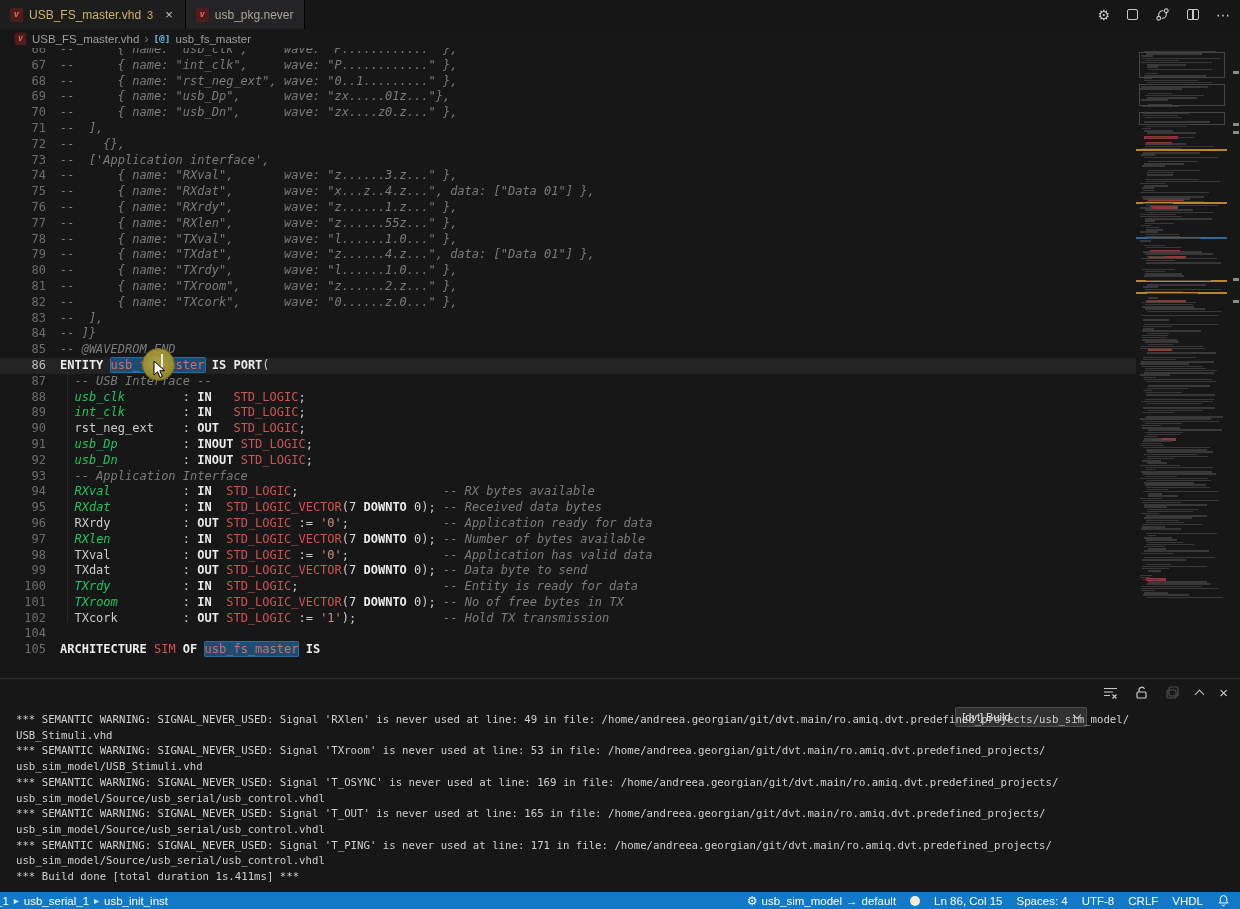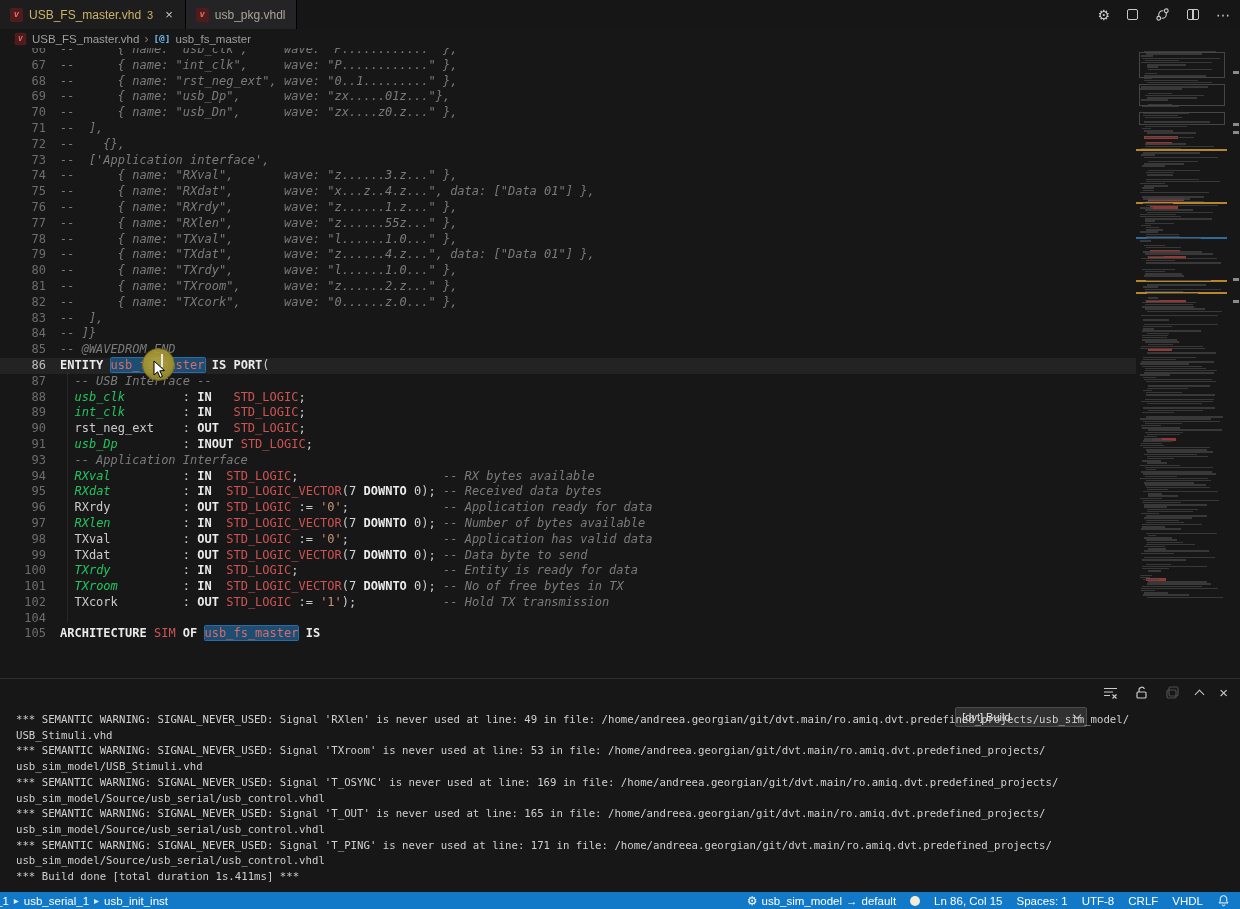--- a/index.html
+++ b/index.html
@@ -114,21 +114,21 @@
 
   <div class="tabbar">
     <div class="tab active">
       <span class="file-icon">v</span>
       <span class="tab-label gold">USB_FS_master.vhd</span>
       <span class="tab-badge">3</span>
       <span class="tab-close">×</span>
     </div>
     <div class="tab inactive">
       <span class="file-icon">v</span>
-      <span class="tab-label plain">usb_pkg.vhdl</span>
+      <span class="tab-label plain">usb_pkg.never</span>
     </div>
     <div class="tab-actions">
       <span class="ta-icon">⚙</span>
       <span class="box-icon"></span>
       <svg class="pi-svg" width="15" height="15" viewBox="0 0 16 16">
         <circle cx="4" cy="12" r="2" fill="none" stroke="#c9c9c9" stroke-width="1.2"></circle>
         <circle cx="12" cy="4" r="2" fill="none" stroke="#c9c9c9" stroke-width="1.2"></circle>
         <path d="M4 10 V8 a4 4 0 0 1 4 -4 h1 M12 6 v2 a4 4 0 0 1 -4 4 h-1" fill="none" stroke="#c9c9c9" stroke-width="1.2"></path>
       </svg>
       <span class="split-icon"></span>
@@ -166,20 +166,21 @@
           <div class="code-line"><span class="ln">82</span><span class="lc"><span class="tk-c">--      { name: "TXcork",      wave: "0......z.0..." },</span></span></div>
           <div class="code-line"><span class="ln">83</span><span class="lc"><span class="tk-c">--  ],</span></span></div>
           <div class="code-line"><span class="ln">84</span><span class="lc"><span class="tk-c">-- ]}</span></span></div>
           <div class="code-line"><span class="ln">85</span><span class="lc"><span class="tk-c">-- @WAVEDROM_END</span></span></div>
           <div class="code-line current"><span class="ln">86</span><span class="lc"><span class="tk-k">ENTITY</span><span class="tk-p"> </span><span class="tk-hr">usb_fs_master</span><span class="tk-p"> </span><span class="tk-k">IS</span><span class="tk-p"> </span><span class="tk-k">PORT</span><span class="tk-p">(</span></span></div>
           <div class="code-line"><span class="ln">87</span><span class="lc"><span class="tk-c">  -- USB Interface --</span></span></div>
           <div class="code-line"><span class="ln">88</span><span class="lc"><span class="tk-p">  </span><span class="tk-pi">usb_clk</span><span class="tk-p">        : </span><span class="tk-k">IN</span><span class="tk-p">   </span><span class="tk-t">STD_LOGIC</span><span class="tk-p">;</span></span></div>
           <div class="code-line"><span class="ln">89</span><span class="lc"><span class="tk-p">  </span><span class="tk-pi">int_clk</span><span class="tk-p">        : </span><span class="tk-k">IN</span><span class="tk-p">   </span><span class="tk-t">STD_LOGIC</span><span class="tk-p">;</span></span></div>
           <div class="code-line"><span class="ln">90</span><span class="lc"><span class="tk-p">  rst_neg_ext    : </span><span class="tk-k">OUT</span><span class="tk-p">  </span><span class="tk-t">STD_LOGIC</span><span class="tk-p">;</span></span></div>
           <div class="code-line"><span class="ln">91</span><span class="lc"><span class="tk-p">  </span><span class="tk-pi">usb_Dp</span><span class="tk-p">         : </span><span class="tk-k">INOUT</span><span class="tk-p"> </span><span class="tk-t">STD_LOGIC</span><span class="tk-p">;</span></span></div>
+          <div class="code-line"><span class="ln">92</span><span class="lc"><span class="tk-p">  </span><span class="tk-pi">usb_Dn</span><span class="tk-p">         : </span><span class="tk-k">INOUT</span><span class="tk-p"> </span><span class="tk-t">STD_LOGIC</span><span class="tk-p">;</span></span></div>
           <div class="code-line"><span class="ln">93</span><span class="lc"><span class="tk-c">  -- Application Interface</span></span></div>
           <div class="code-line"><span class="ln">94</span><span class="lc"><span class="tk-p">  </span><span class="tk-pi">RXval</span><span class="tk-p">          : </span><span class="tk-k">IN</span><span class="tk-p">  </span><span class="tk-t">STD_LOGIC</span><span class="tk-p">;                    </span><span class="tk-c">-- RX bytes available</span></span></div>
           <div class="code-line"><span class="ln">95</span><span class="lc"><span class="tk-p">  </span><span class="tk-pi">RXdat</span><span class="tk-p">          : </span><span class="tk-k">IN</span><span class="tk-p">  </span><span class="tk-t">STD_LOGIC_VECTOR</span><span class="tk-p">(</span><span class="tk-n">7</span><span class="tk-p"> </span><span class="tk-k">DOWNTO</span><span class="tk-p"> </span><span class="tk-n">0</span><span class="tk-p">); </span><span class="tk-c">-- Received data bytes</span></span></div>
           <div class="code-line"><span class="ln">96</span><span class="lc"><span class="tk-p">  RXrdy          : </span><span class="tk-k">OUT</span><span class="tk-p"> </span><span class="tk-t">STD_LOGIC</span><span class="tk-p"> := </span><span class="tk-s">'0'</span><span class="tk-p">;             </span><span class="tk-c">-- Application ready for data</span></span></div>
           <div class="code-line"><span class="ln">97</span><span class="lc"><span class="tk-p">  </span><span class="tk-pi">RXlen</span><span class="tk-p">          : </span><span class="tk-k">IN</span><span class="tk-p">  </span><span class="tk-t">STD_LOGIC_VECTOR</span><span class="tk-p">(</span><span class="tk-n">7</span><span class="tk-p"> </span><span class="tk-k">DOWNTO</span><span class="tk-p"> </span><span class="tk-n">0</span><span class="tk-p">); </span><span class="tk-c">-- Number of bytes available</span></span></div>
           <div class="code-line"><span class="ln">98</span><span class="lc"><span class="tk-p">  TXval          : </span><span class="tk-k">OUT</span><span class="tk-p"> </span><span class="tk-t">STD_LOGIC</span><span class="tk-p"> := </span><span class="tk-s">'0'</span><span class="tk-p">;             </span><span class="tk-c">-- Application has valid data</span></span></div>
           <div class="code-line"><span class="ln">99</span><span class="lc"><span class="tk-p">  TXdat          : </span><span class="tk-k">OUT</span><span class="tk-p"> </span><span class="tk-t">STD_LOGIC_VECTOR</span><span class="tk-p">(</span><span class="tk-n">7</span><span class="tk-p"> </span><span class="tk-k">DOWNTO</span><span class="tk-p"> </span><span class="tk-n">0</span><span class="tk-p">); </span><span class="tk-c">-- Data byte to send</span></span></div>
           <div class="code-line"><span class="ln">100</span><span class="lc"><span class="tk-p">  </span><span class="tk-pi">TXrdy</span><span class="tk-p">          : </span><span class="tk-k">IN</span><span class="tk-p">  </span><span class="tk-t">STD_LOGIC</span><span class="tk-p">;                    </span><span class="tk-c">-- Entity is ready for data</span></span></div>
           <div class="code-line"><span class="ln">101</span><span class="lc"><span class="tk-p">  </span><span class="tk-pi">TXroom</span><span class="tk-p">         : </span><span class="tk-k">IN</span><span class="tk-p">  </span><span class="tk-t">STD_LOGIC_VECTOR</span><span class="tk-p">(</span><span class="tk-n">7</span><span class="tk-p"> </span><span class="tk-k">DOWNTO</span><span class="tk-p"> </span><span class="tk-n">0</span><span class="tk-p">); </span><span class="tk-c">-- No of free bytes in TX</span></span></div>
           <div class="code-line"><span class="ln">102</span><span class="lc"><span class="tk-p">  TXcork         : </span><span class="tk-k">OUT</span><span class="tk-p"> </span><span class="tk-t">STD_LOGIC</span><span class="tk-p"> := </span><span class="tk-s">'1'</span><span class="tk-p">);            </span><span class="tk-c">-- Hold TX transmission</span></span></div>
@@ -487,21 +488,21 @@
       </div>
     <div class="sb-right">
       <span class="sb-item">
         <span class="sb-gear">⚙</span>
         <span>usb_sim_model</span>
         <span>→</span>
         <span>default</span>
       </span>
       <span class="sb-circle"></span>
       <span class="sb-item">Ln 86, Col 15</span>
-      <span class="sb-item">Spaces: 1</span>
+      <span class="sb-item">Spaces: 4</span>
       <span class="sb-item">UTF-8</span>
       <span class="sb-item">CRLF</span>
       <span class="sb-item">VHDL</span>
       <svg width="13" height="13" viewBox="0 0 16 16">
         <path d="M8 2 a4 4 0 0 1 4 4 v3 l1.5 2 h-11 l1.5 -2 v-3 a4 4 0 0 1 4 -4 z M6.5 13 a1.5 1.5 0 0 0 3 0" fill="none" stroke="#fff" stroke-width="1.2"></path>
       </svg>
     </div>
   </div>
 </div>
 

